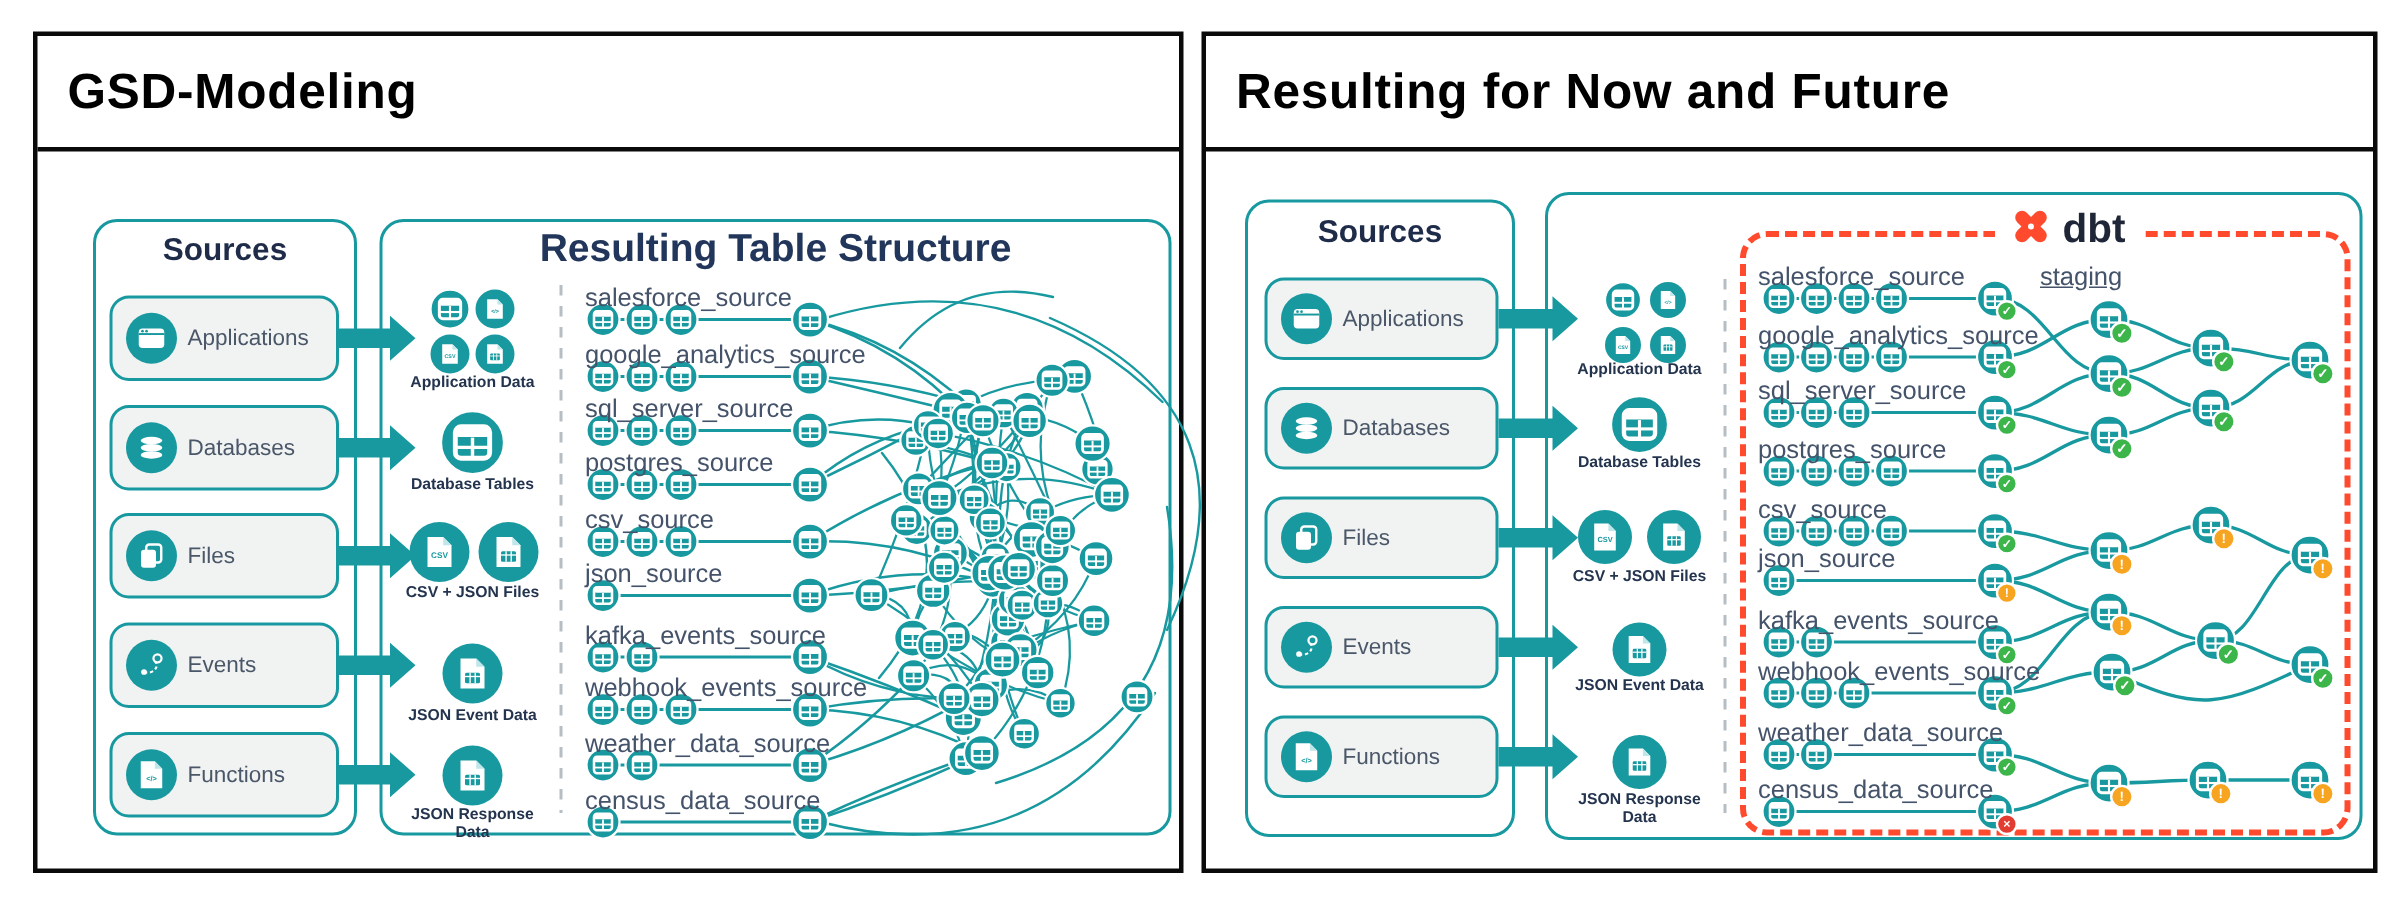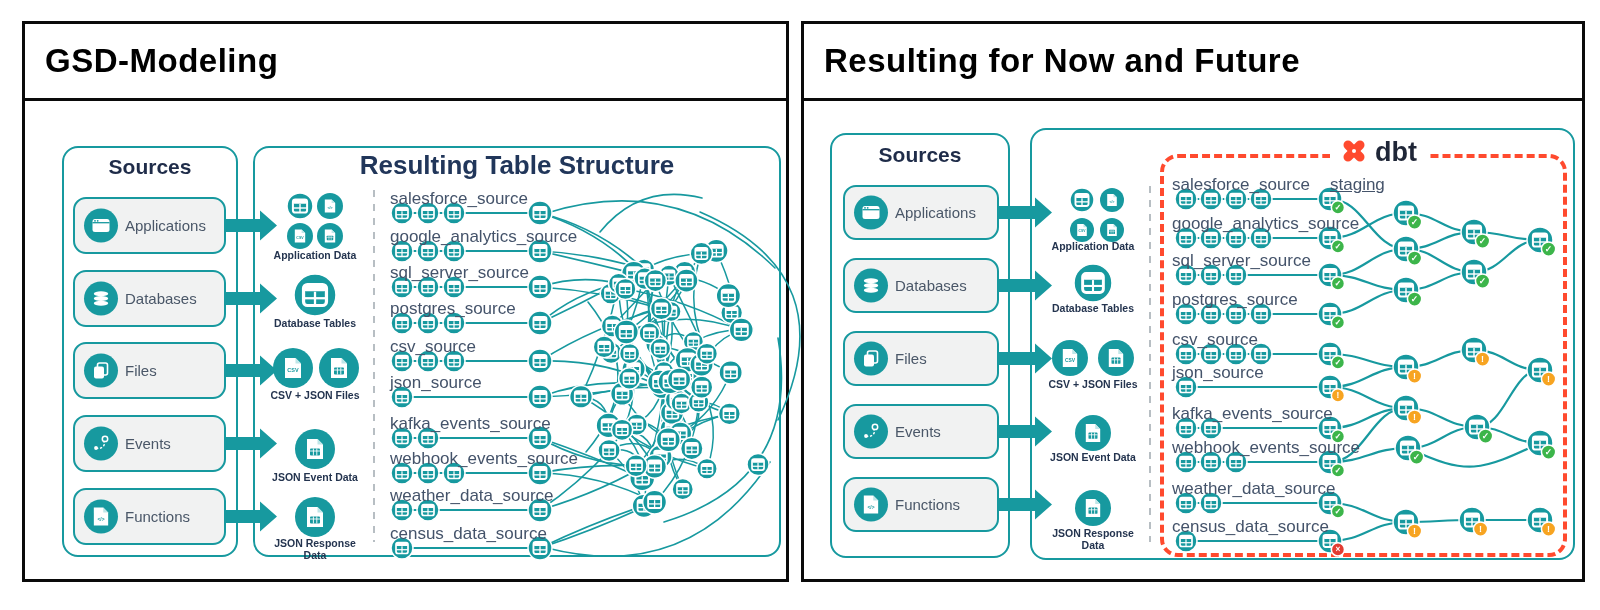--- a/index.html
+++ b/index.html
@@ -1578,14 +1578,14 @@
     <div class="row-label" style="left: 1172px; top: 175px;">salesforce_source</div>
     <div class="row-label" style="left: 1172px; top: 214px;">google_analytics_source</div>
     <div class="row-label" style="left: 1172px; top: 251px;">sql_server_source</div>
     <div class="row-label" style="left: 1172px; top: 290px;">postgres_source</div>
     <div class="row-label" style="left: 1172px; top: 330px;">csv_source</div>
     <div class="row-label" style="left: 1172px; top: 363px;">json_source</div>
     <div class="row-label" style="left: 1172px; top: 404px;">kafka_events_source</div>
     <div class="row-label" style="left: 1172px; top: 438px;">webhook_events_source</div>
     <div class="row-label" style="left: 1172px; top: 479px;">weather_data_source</div>
     <div class="row-label" style="left: 1172px; top: 517px;">census_data_source</div>
-    <div class="row-label" style="left: 1330px; top: 175px; text-decoration: underline;">staging</div>
+    <div class="row-label" style="left: 1360px; top: 175px; text-decoration: underline;">staging</div>
   </div>
 
 </body></html>

